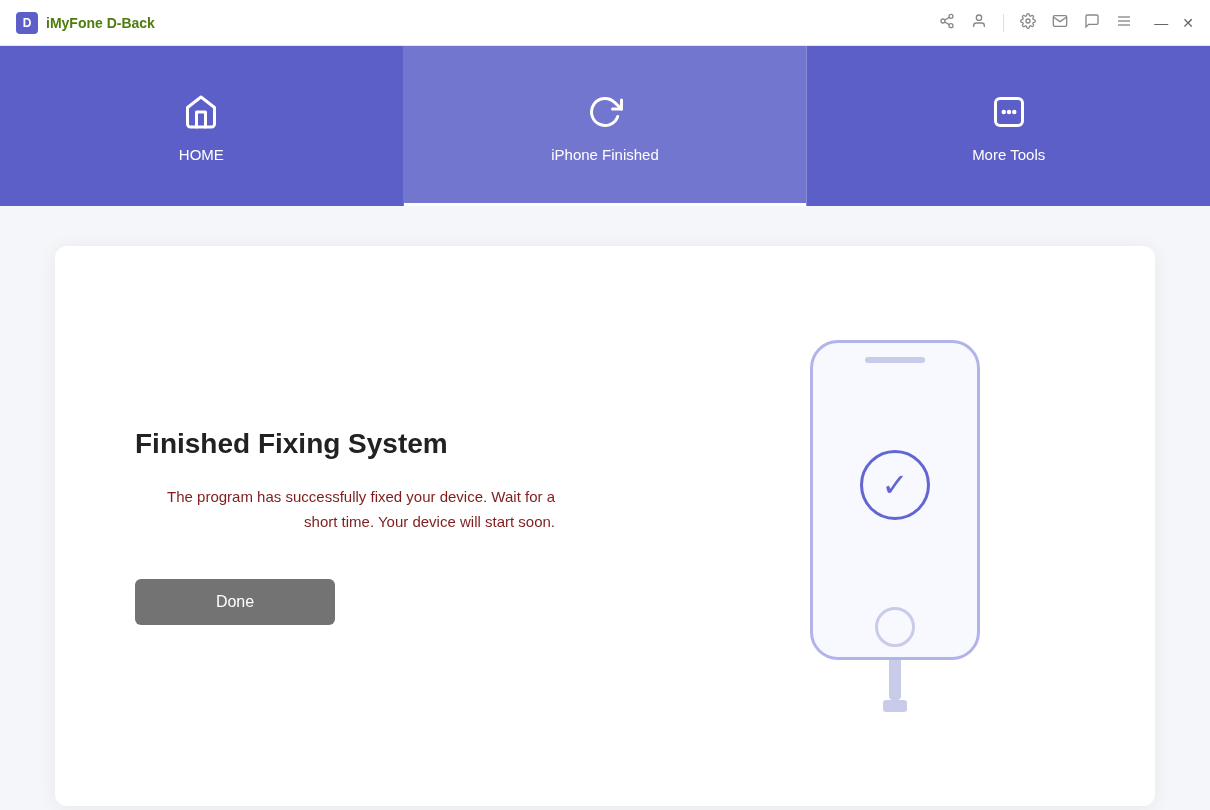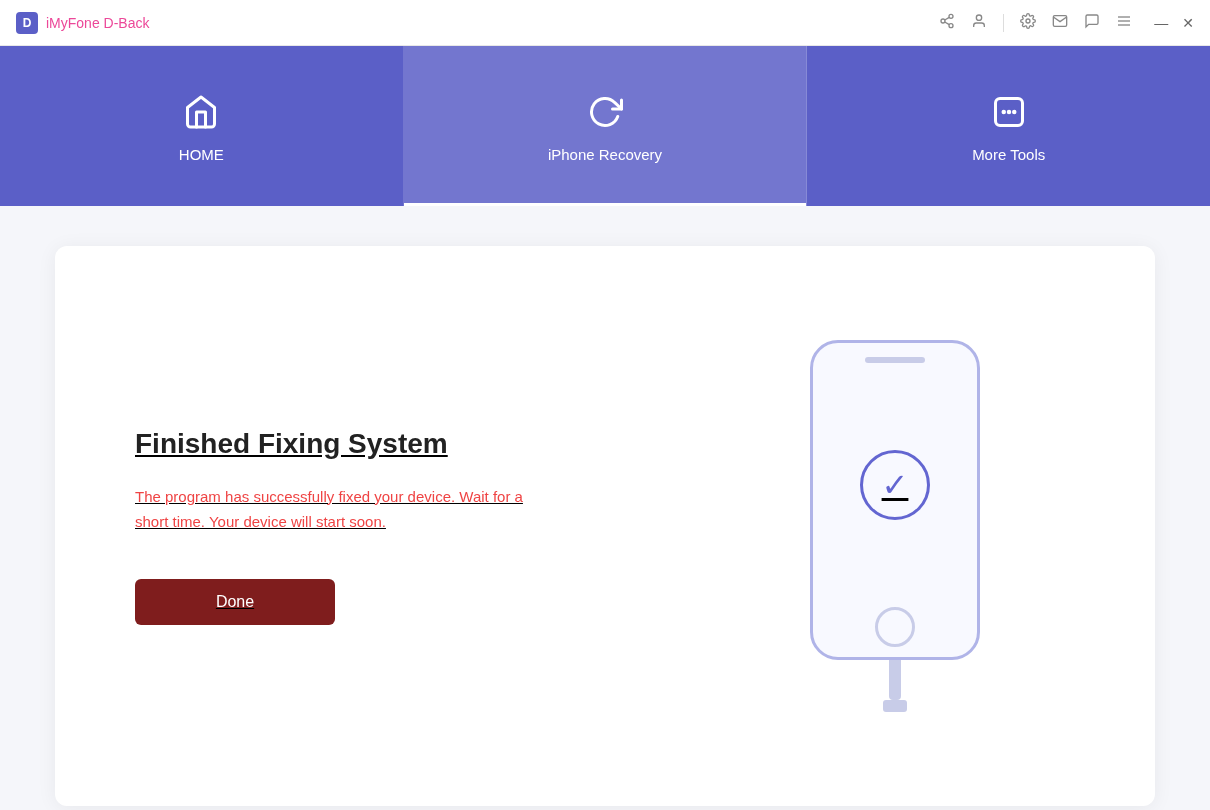--- a/index.html
+++ b/index.html
@@ -31,22 +31,22 @@
       display: flex;
       align-items: center;
       justify-content: center;
       color: white;
       font-weight: bold;
       font-size: 12px;
       margin-right: 8px;
     }
     .titlebar-name {
       font-size: 14px;
-      color: #ec4899;
-      font-weight: 400;
+      color: #4d7c0f;
+      font-weight: 700;
     }
     .titlebar-actions {
       margin-left: auto;
       display: flex;
       align-items: center;
       gap: 16px;
     }
     .titlebar-icon {
       color: #666;
       font-size: 16px;
@@ -132,41 +132,41 @@
     .content-card {
       background: white;
       border-radius: 12px;
       width: 100%;
       max-width: 1100px;
       height: 560px;
       display: flex;
       align-items: center;
       padding: 60px 80px;
       box-shadow: 0 2px 20px rgba(0,0,0,0.06);
-      text-decoration: underline;
     }
     .content-left {
       flex: 1;
       display: flex;
       flex-direction: column;
       gap: 24px;
     }
     .content-title {
       font-size: 28px;
       font-weight: 700;
       color: #222;
     }
     .content-desc {
       font-size: 15px;
-      color: #ef4444;
+      color: #7f1d1d;
       line-height: 1.7;
       max-width: 420px;
+      text-align: right;
     }
     .done-btn {
-      background: #7f1d1d;
+      background: #737373;
       color: white;
       border: none;
       border-radius: 6px;
       padding: 14px 60px;
       font-size: 16px;
       cursor: pointer;
       width: 200px;
       margin-top: 20px;
     }
 
@@ -317,21 +317,21 @@
     <span class="nav-label">HOME</span>
   </div>
 
   <div class="nav-item active">
     <div class="nav-icon">
       <svg viewBox="0 0 24 24">
         <polyline points="23 4 23 10 17 10" stroke-linecap="round" stroke-linejoin="round"></polyline>
         <path d="M20.49 15a9 9 0 1 1-2.12-9.36L23 10" stroke-linecap="round" stroke-linejoin="round"></path>
       </svg>
     </div>
-    <span class="nav-label">iPhone Recovery</span>
+    <span class="nav-label">iPhone Finished</span>
   </div>
 
 
   <div class="nav-item">
     <div class="nav-icon">
       <svg viewBox="0 0 24 24">
         <rect x="3" y="3" width="18" height="18" rx="3" ry="3" stroke-linecap="round" stroke-linejoin="round"></rect>
         <circle cx="8.5" cy="12" r="1.5" fill="white" stroke="none"></circle>
         <circle cx="12" cy="12" r="1.5" fill="white" stroke="none"></circle>
         <circle cx="15.5" cy="12" r="1.5" fill="white" stroke="none"></circle>

